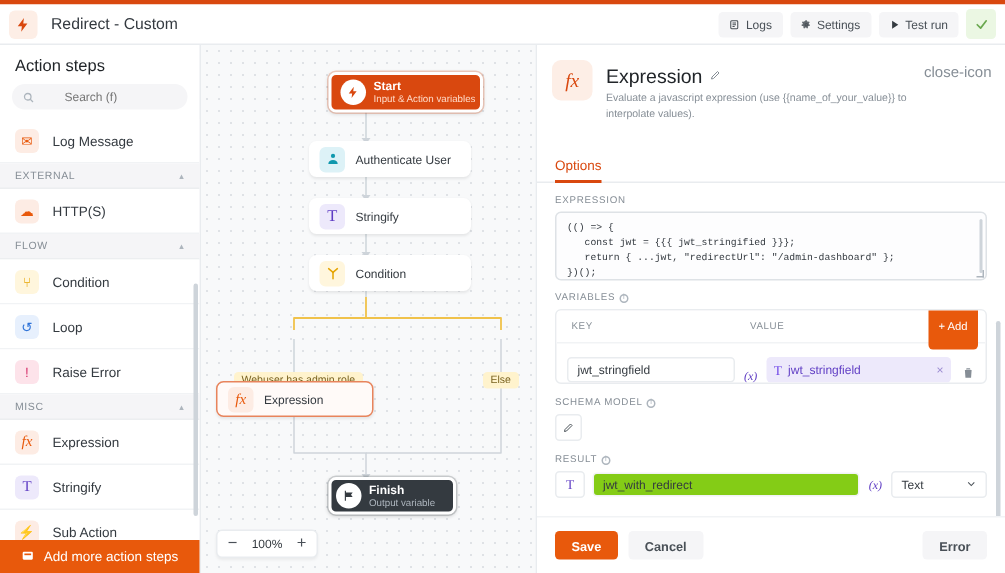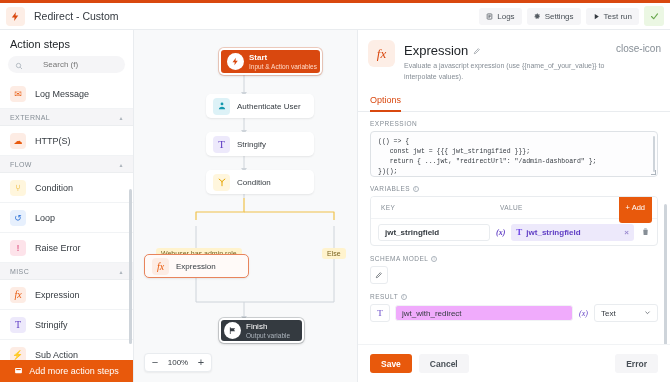--- a/index.html
+++ b/index.html
@@ -128,21 +128,21 @@
   .node-start {
     background: #d9480f; border: 2px solid #fff;
     box-shadow: 0 0 0 1px rgba(217,72,15,.25), 0 1px 3px rgba(0,0,0,.15);
   }
   .node-start .node-title { color: #fff; font-weight: bold; }
   .node-start .node-sub { color: #ffd9c6; }
   .node-finish {
     background: #343a40; border: 2px solid #fff;
     box-shadow: 0 0 0 1px rgba(52,58,64,.2), 0 1px 3px rgba(0,0,0,.2);
   }
-  .node-finish .node-title { color: #fff; font-weight: normal; }
+  .node-finish .node-title { color: #fff; font-weight: bold; }
   .node-finish .node-sub { color: #adb5bd; }
   .node-selected { border: 1px solid #e8845c; background: #fffaf8; }
 
   .round-badge {
     width: 17px; height: 17px; border-radius: 50%;
     background: #fff; display: flex; align-items: center; justify-content: center;
     margin: 0 5px 0 3px; flex: 0 0 auto; font-size: 9px;
   }
   .round-badge-dark { background: #fff; color: #343a40; }
 
@@ -181,21 +181,21 @@
   .panel-headtext { margin-left: 9px; padding-top: 1px; }
   .panel-title-row { display: flex; align-items: center; gap: 5px; }
   .panel-title { font-size: 13px; color: #212529; font-weight: 400; }
   .panel-desc { font-size: 7px; color: #868e96; line-height: 1.5; margin-top: 2px; width: 218px;}
   .panel-close {
     position: absolute; right: 9px; top: 14px; font-size: 10px;
     color: #868e96; cursor: pointer; line-height: 1;
   }
   .tabs {
     display: flex; gap: 20px; padding: 0 12px;
-    border-bottom: 1px solid #e9ecef; margin-top: 9px;
+    border-bottom: 1px solid #e9ecef; margin-top: 19px;
   }
   .tab {
     font-size: 9px; color: #868e96; padding: 4px 0 5px 0;
     cursor: pointer; border-bottom: 2px solid transparent; margin-bottom: -1px;
   }
   .tab.active { color: #d9480f; border-bottom-color: #d9480f; }
 
   .panel-body { flex: 1; overflow: hidden; padding: 8px 12px 0 12px; position: relative; }
   .panel-scrollbar {
     position: absolute; right: 3px; top: 92px; width: 3px; height: 230px;
@@ -231,21 +231,21 @@
     background: #fff; border-bottom: 1px solid #f1f3f5; padding-left: 10px;
   }
   .var-head .col-key { width: 112px; font-size: 6.5px; color: #868e96; letter-spacing: .4px;}
   .var-head .col-val { flex: 1; font-size: 6.5px; color: #868e96; letter-spacing: .4px; padding-left: 7px;}
   .add-btn {
     background: #e8590c; color: #fff; border: none; border-radius: 3px;
     height: 30px; padding: 0 7px; font-size: 7.5px; cursor: pointer;
     margin-right: 5px; display:flex; align-items:center; gap:3px;
     font-family: "Liberation Sans", sans-serif;
   }
-  .var-row { display: flex; align-items: center; height: 26px; padding: 0 5px 0 7px; gap: 5px; font-weight: bold;}
+  .var-row { display: flex; align-items: flex-end; height: 26px; padding: 0 5px 0 7px; gap: 5px;}
   .inp {
     height: 17px; border: 1px solid #e9ecef; border-radius: 3px;
     background: #fff; font-size: 8px; color: #343a40;
     display: flex; align-items: center; padding: 0 6px;
     font-family: "Liberation Sans", sans-serif; outline: none;
   }
   .key-inp { width: 112px; }
   .fx-tag {
     color: #5f3dc4; font-size: 8px; font-family: "Liberation Serif", serif;
     font-style: italic; cursor: pointer; flex: 0 0 auto; padding: 0 1px;
@@ -270,21 +270,21 @@
     background: #fff; display: flex; align-items: center; justify-content: center;
     font-size: 8px; color: #495057; cursor: pointer;
   }
   .result-row { display: flex; align-items: center; gap: 5px; }
   .tbox {
     width: 20px; height: 18px; border: 1px solid #e9ecef; border-radius: 3px;
     display: flex; align-items: center; justify-content: center;
     color: #5f3dc4; font-family: "Liberation Serif", serif; font-size: 9px;
     background: #fff; cursor: pointer; flex: 0 0 auto;
   }
-  .res-inp { flex: 1; background: #f0abfc; border-color: #f1f3f5; height: 16px;}
+  .res-inp { flex: 1; background: #84cc16; border-color: #f1f3f5; height: 16px;}
   .type-sel {
     width: 64px; height: 18px; border: 1px solid #e9ecef; border-radius: 3px;
     display: flex; align-items: center; justify-content: space-between;
     padding: 0 6px; font-size: 8px; color: #343a40; background: #fff; cursor: pointer;
   }
   .panel-footer {
     border-top: 1px solid #f1f3f5;
     display: flex; align-items: center; padding: 9px 12px; gap: 7px;
   }
   .btn {

